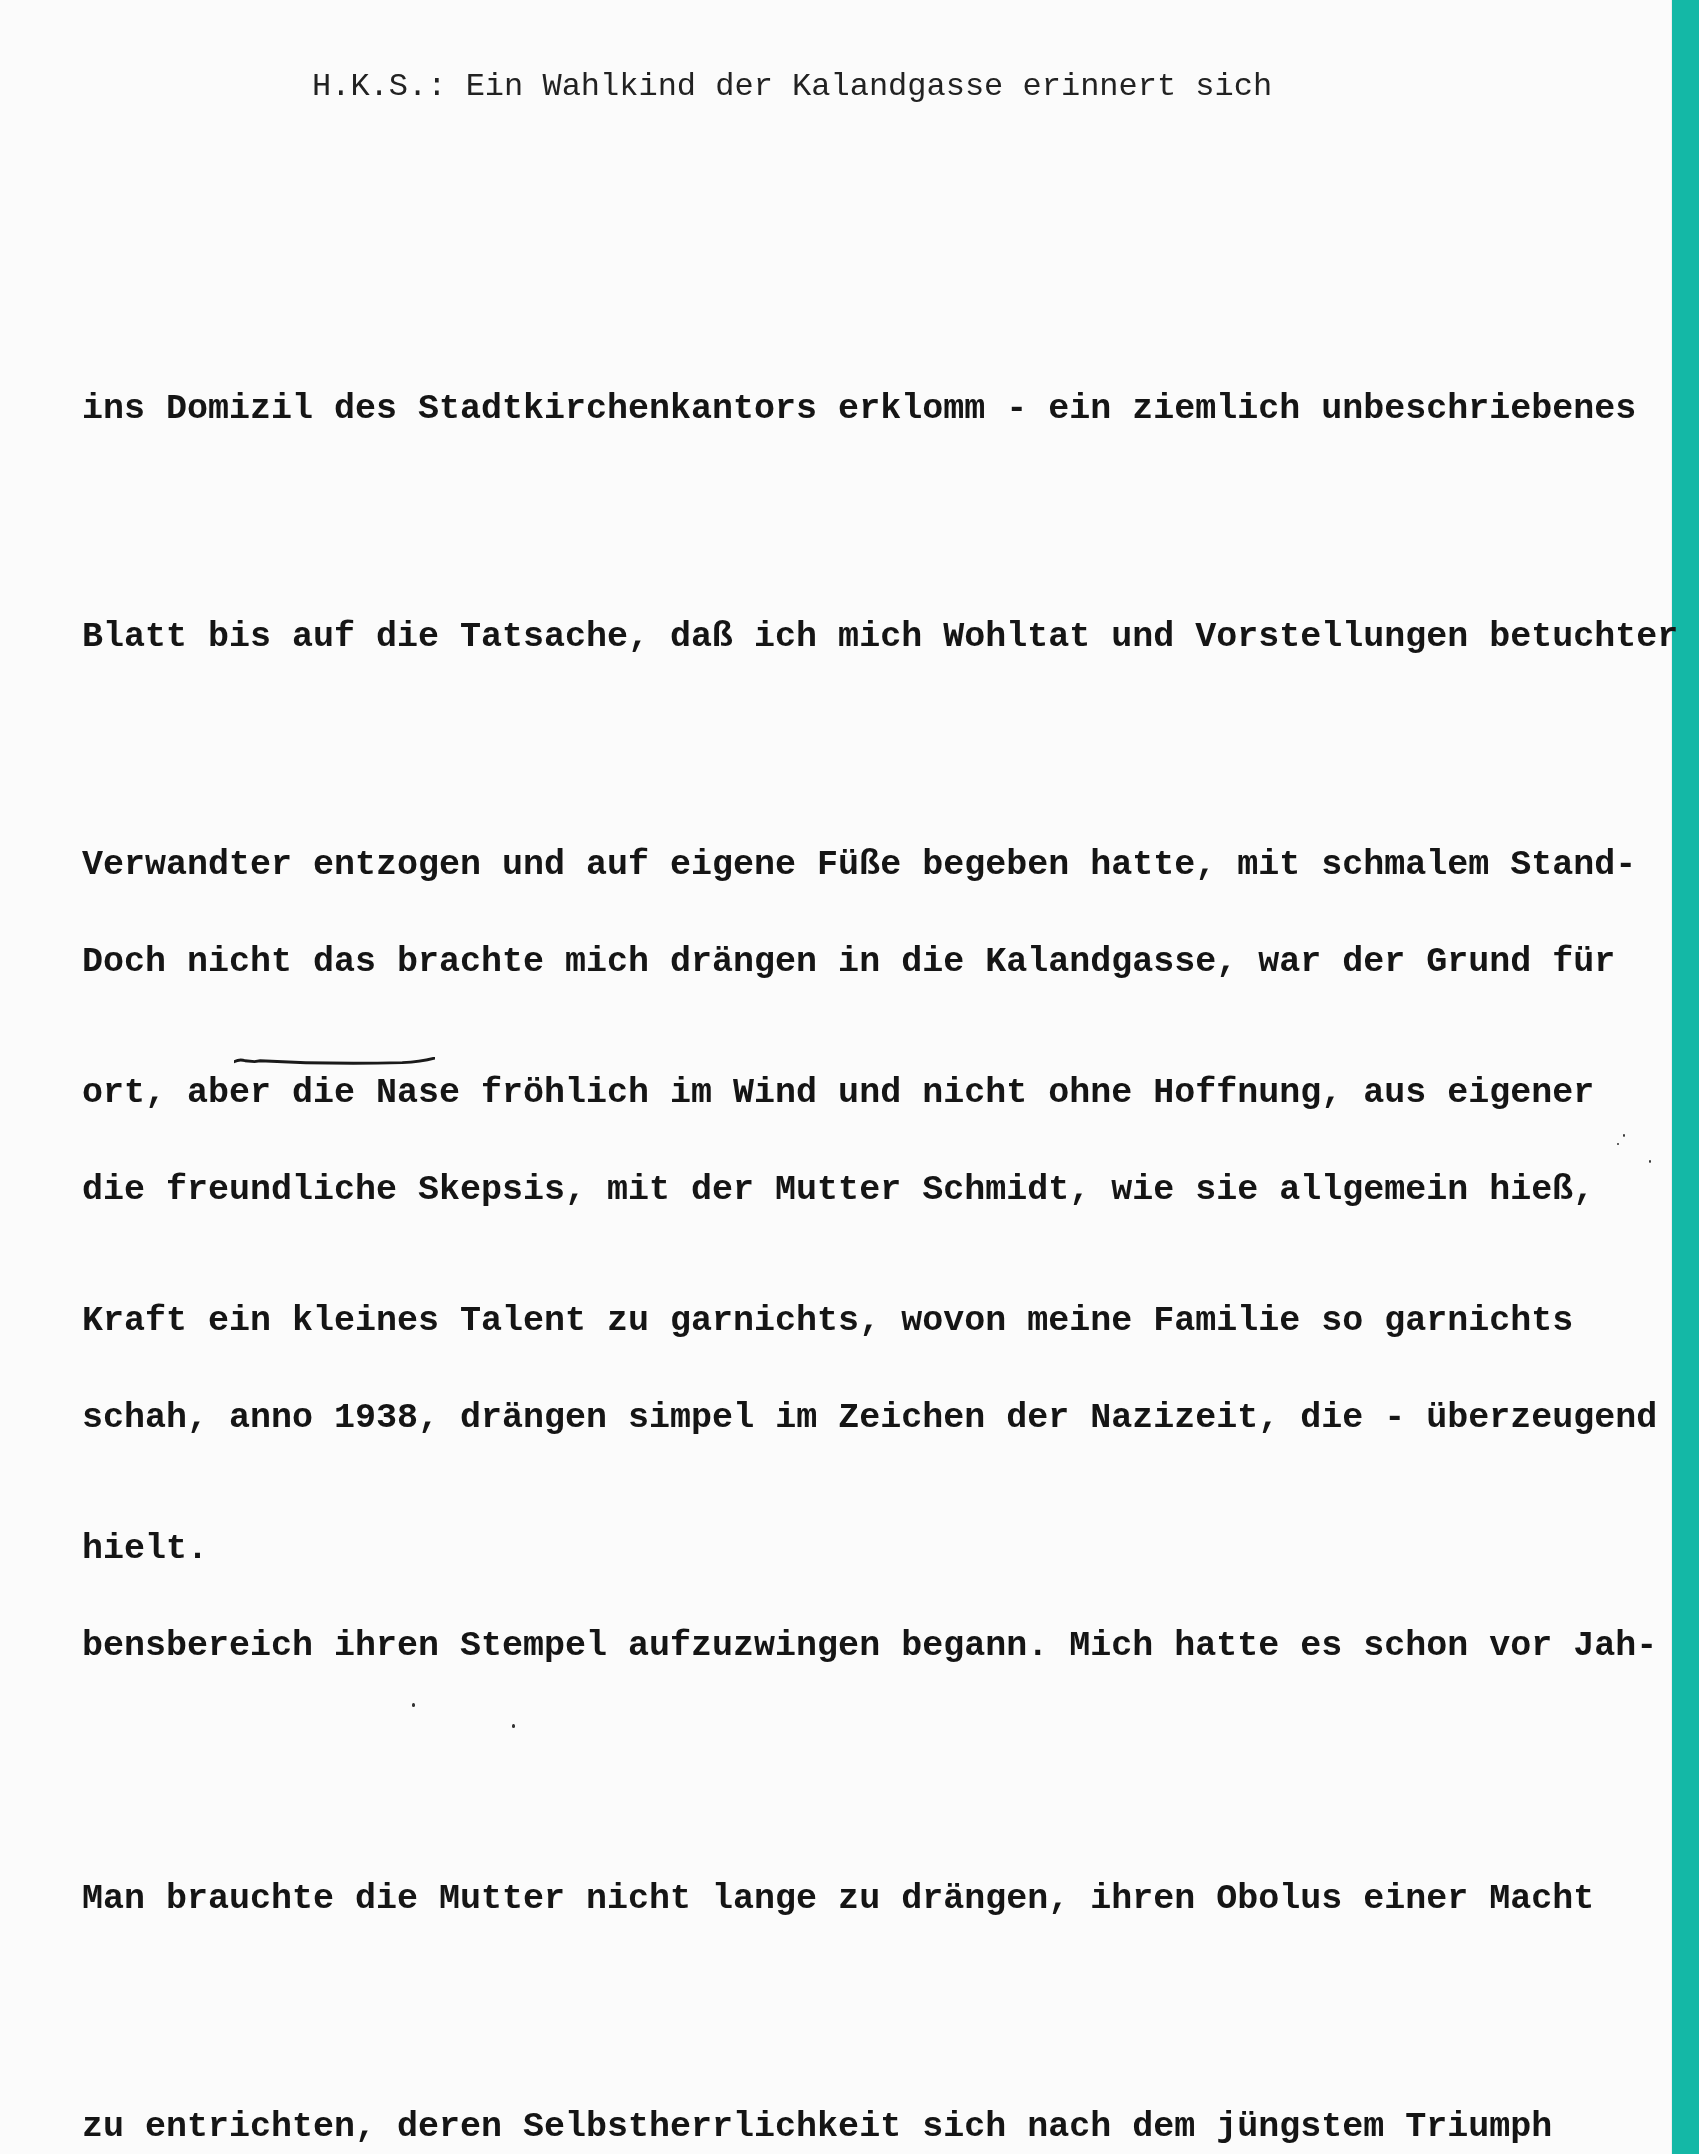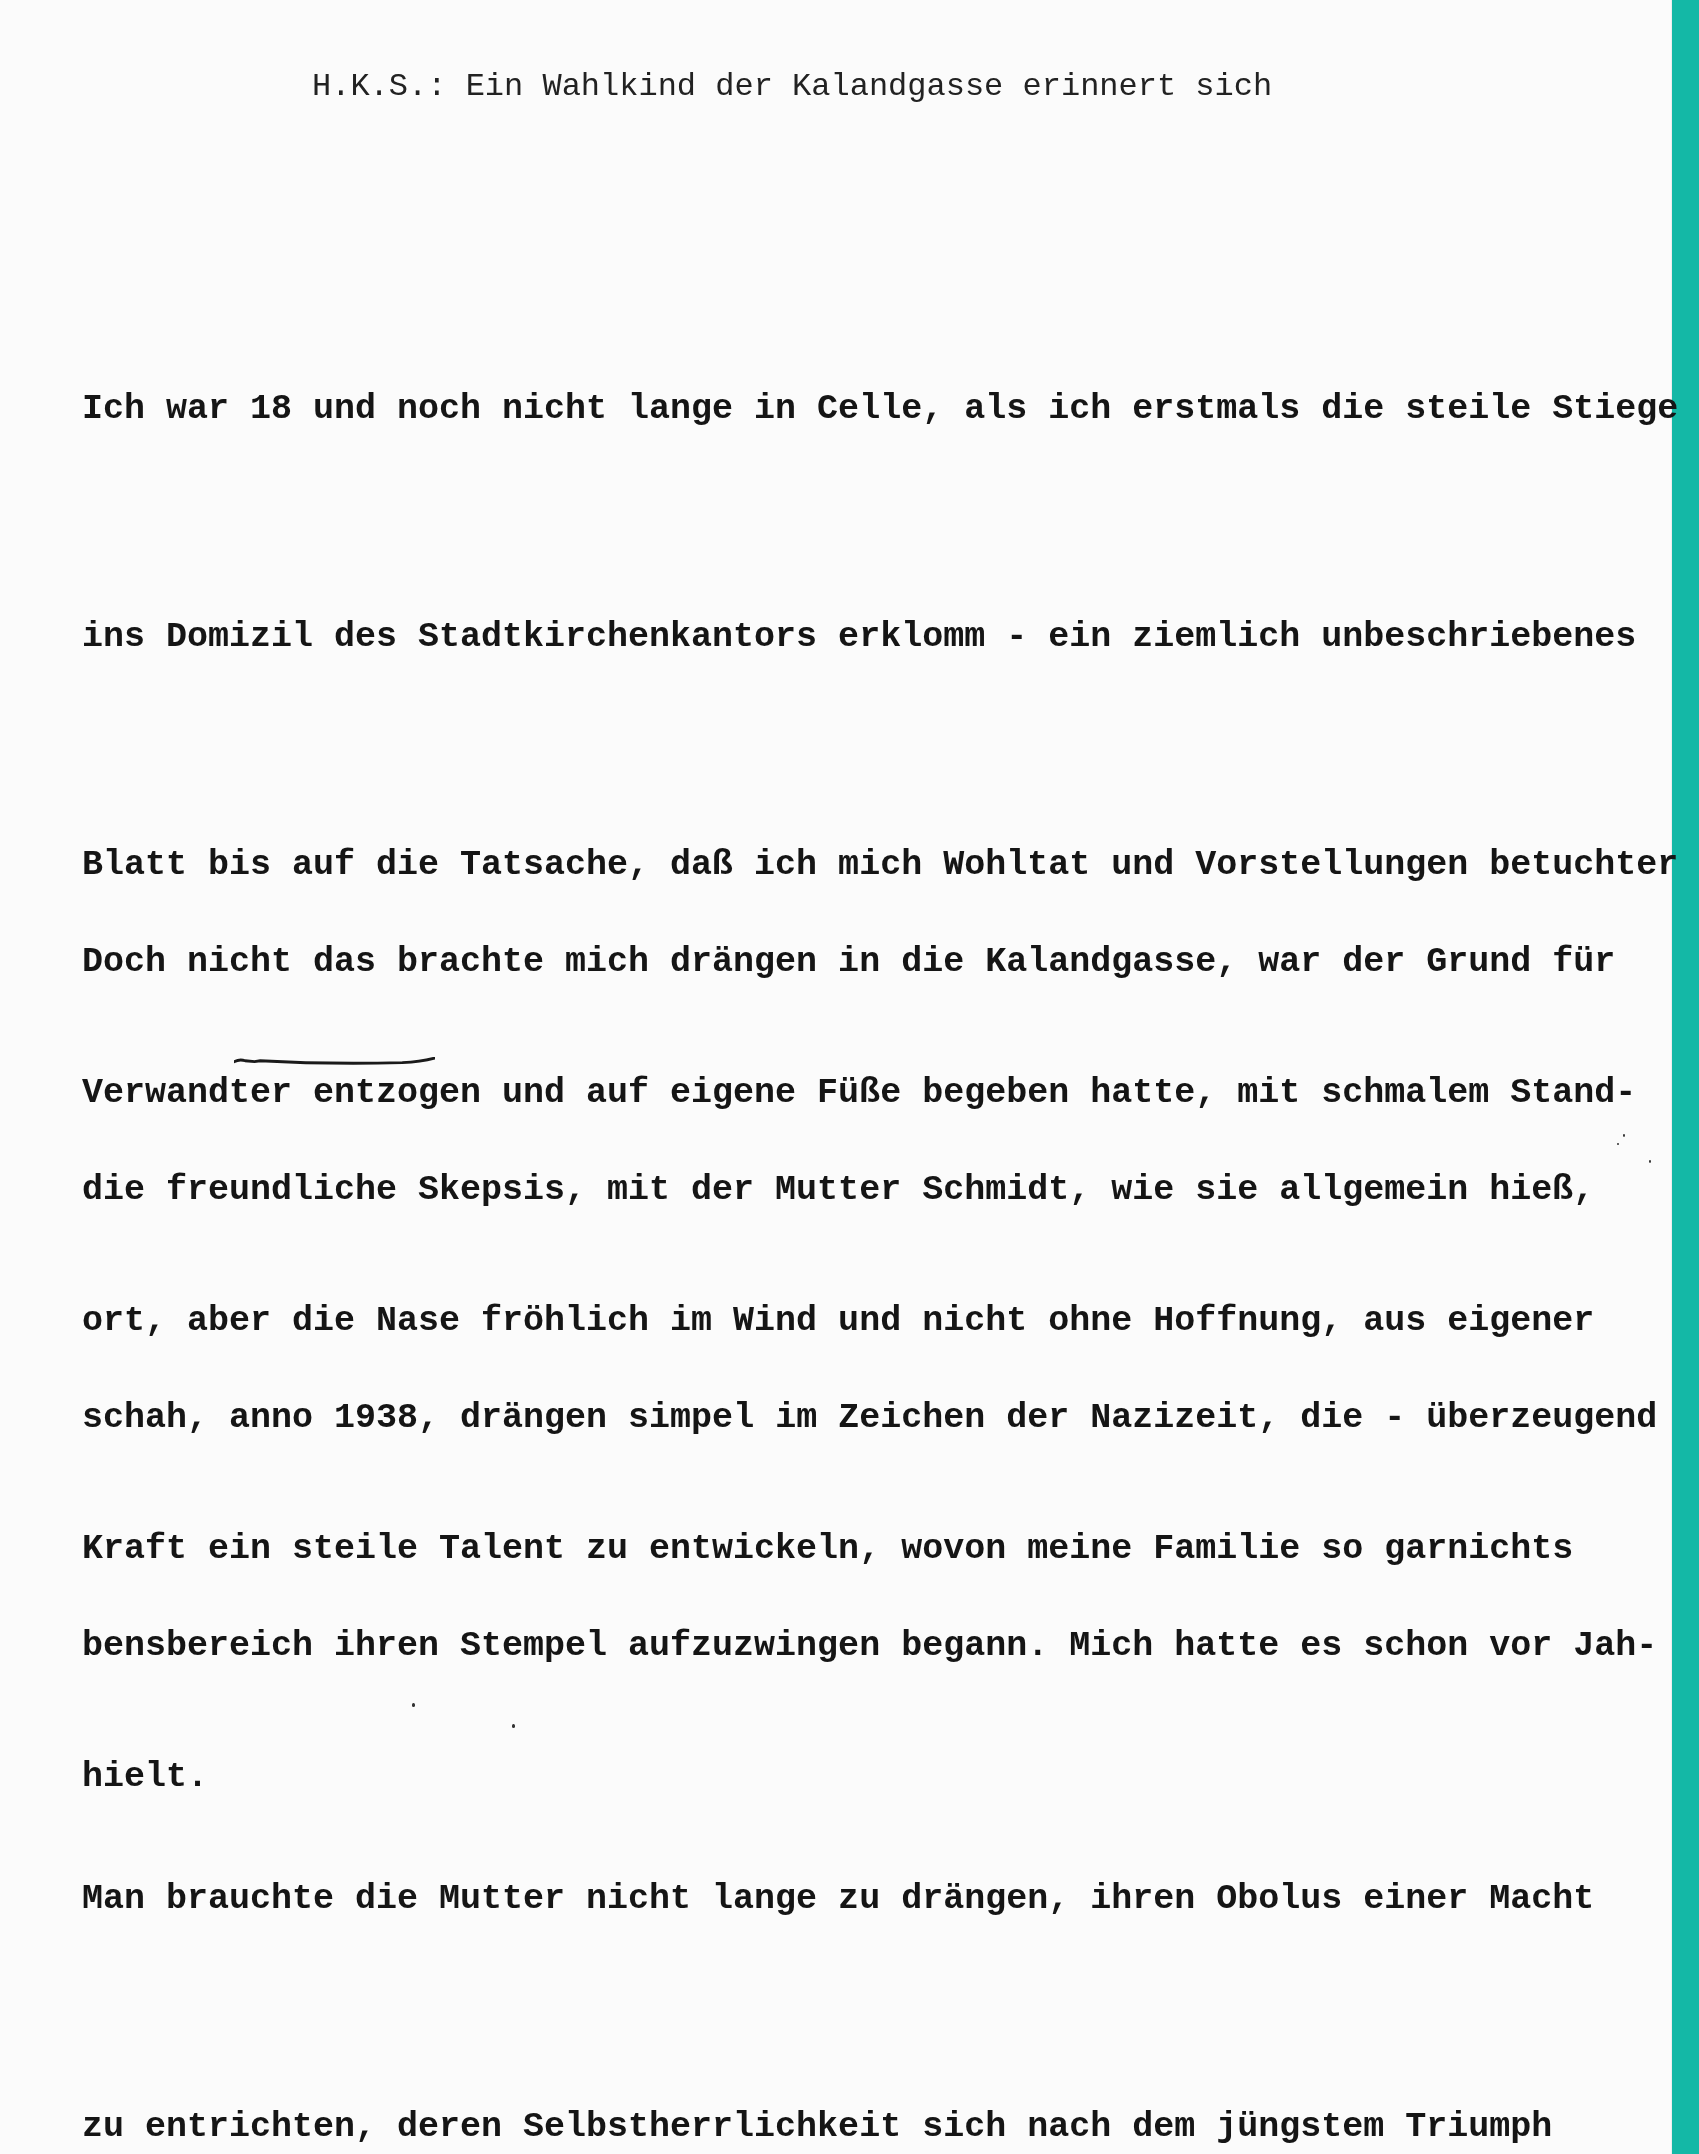--- a/index.html
+++ b/index.html
@@ -70,26 +70,25 @@
 </head>
 <body>
 
 <div class="page">
   <div class="paper"></div>
   <div class="paper-edge"></div>
 
   <div class="title">H.K.S.: Ein Wahlkind der Kalandgasse erinnert sich</div>
 
   <div class="para" style="top:219px;">
-    <span class="line">Ich war 18 und noch nicht lange in Celle, als ich erstmals die steile Stiege</span>
     <span class="line">ins Domizil des Stadtkirchenkantors erklomm - ein ziemlich unbeschriebenes</span>
     <span class="line">Blatt bis auf die Tatsache, daß ich mich Wohltat und Vorstellungen betuchter</span>
     <span class="line">Verwandter entzogen und auf eigene Füße begeben hatte, mit schmalem Stand-</span>
     <span class="line">ort, aber die Nase fröhlich im Wind und nicht ohne Hoffnung, aus eigener</span>
-    <span class="line">Kraft ein steile Talent zu entwickeln, wovon meine Familie so garnichts</span>
+    <span class="line">Kraft ein kleines Talent zu garnichts, wovon meine Familie so garnichts</span>
     <span class="line">hielt.</span>
   </div>
 
   <div class="para" style="top:772px;">
     <span class="line">Doch nicht das brachte mich drängen in die Kalandgasse, war der Grund für</span>
     <span class="line">die freundliche Skepsis, mit der Mutter Schmidt, wie sie allgemein hieß,</span>
     <span class="line"><span>schah, </span><span class="underlined">anno 1938,</span><span> drängen simpel im Zeichen der Nazizeit, die - überzeugend</span></span>
     <span class="line">bensbereich ihren Stempel aufzuzwingen begann. Mich hatte es schon vor Jah-</span>
     
     

